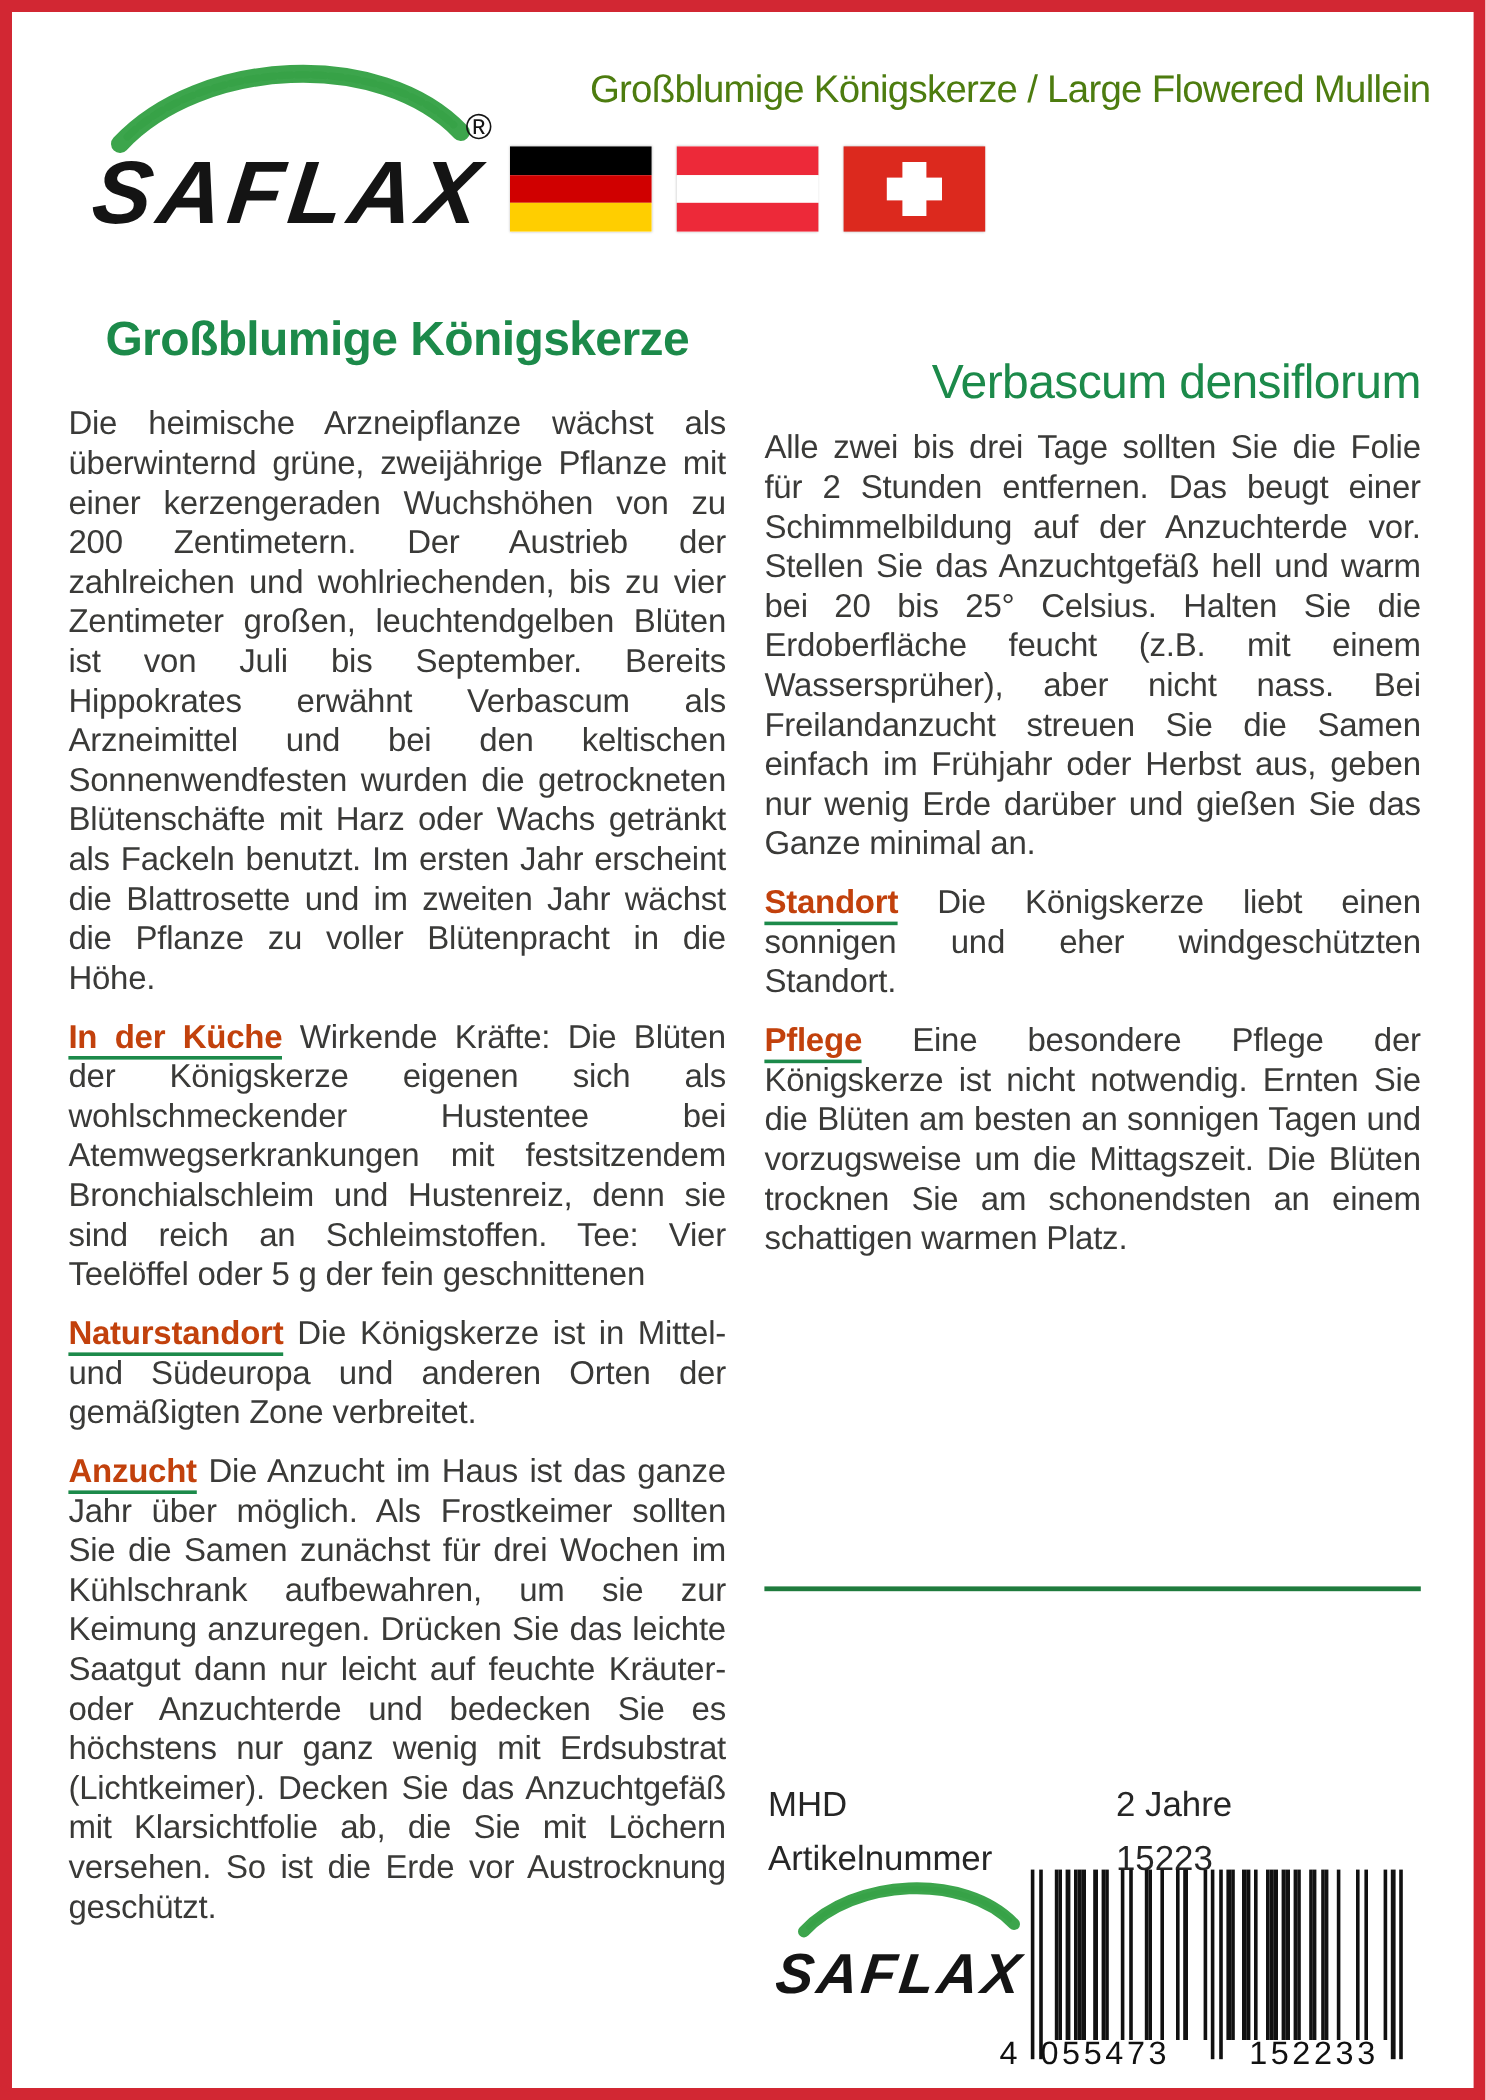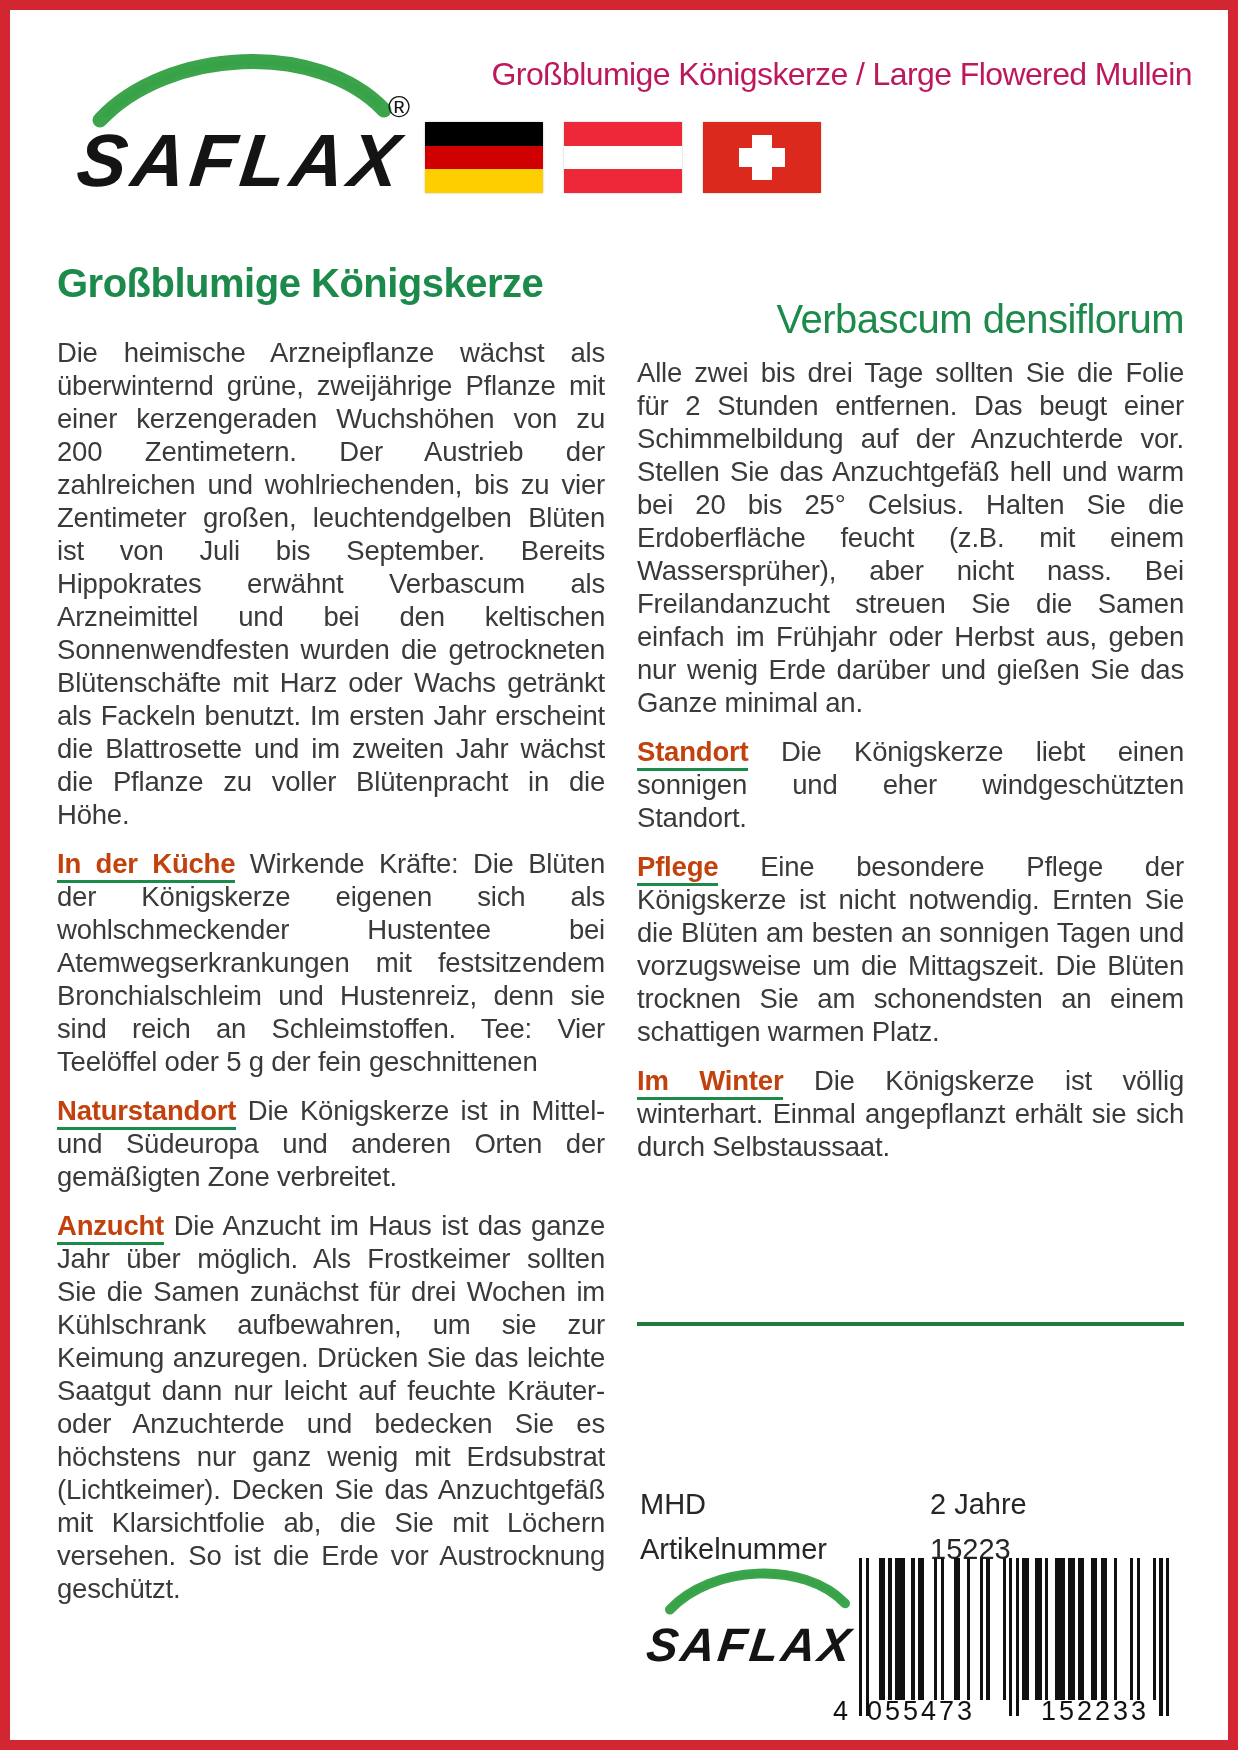--- a/index.html
+++ b/index.html
@@ -8,38 +8,38 @@
         border:10px solid #d22733;background:#fff;overflow:hidden;}
 
   
   .logo-big{position:absolute;left:60px;top:22px;width:360px;height:190px;}
   .logo-big svg{position:absolute;left:22px;top:8px;}
   .logo-big .brand{position:absolute;left:8px;top:86px;font-size:74px;font-weight:700;
         font-style:italic;letter-spacing:5px;color:#141414;transform:skewX(-7deg);white-space:nowrap;}
   .logo-big .rmark{position:absolute;left:318px;top:58px;font-size:30px;color:#141414;}
 
   .header-title{position:absolute;top:46px;right:36px;width:760px;text-align:right;
-        font-size:32px;letter-spacing:-0.6px;color:#be185d;white-space:nowrap;}
+        font-size:32px;letter-spacing:-0.6px;color:#4d7c0f;white-space:nowrap;}
 
   .flags{position:absolute;left:415px;top:112px;display:flex;gap:21px;}
   .flag{width:118px;height:71px;display:flex;flex-direction:column;box-shadow:0 0 2px rgba(0,0,0,.25);}
   .flag .s{flex:1;}
   .flag-ch{position:relative;background:#dc291e;}
   .flag-ch::before,.flag-ch::after{content:"";position:absolute;background:#fff;}
   .flag-ch::before{left:49px;top:13px;width:20px;height:45px;}
   .flag-ch::after{left:36px;top:26px;width:46px;height:19px;}
 
   
   .col{position:absolute;color:#3a3a38;font-size:27.5px;line-height:33px;
        text-align:justify;letter-spacing:-0.2px;}
   .col-left{left:47px;top:250px;width:548px;}
   .col-right{left:627px;top:286px;width:547px;}
   .col p{margin:0 0 16px 0;}
   h1.plant-title{margin:0 0 30px 0;font-size:40px;line-height:46px;font-weight:700;
-       color:#1c8a4a;letter-spacing:-0.5px;text-align:left;}
+       color:#1c8a4a;letter-spacing:-0.5px;text-align:center;}
   h2.latin-title{margin:0 0 14px 0;font-size:40px;line-height:46px;font-weight:400;
        color:#1c8a4a;text-align:right;letter-spacing:-0.5px;}
   .sh{font-weight:700;color:#c2410c;border-bottom:3px solid #1c8a4a;padding-bottom:1px;}
 
   
   .divider{position:absolute;left:627px;top:1312px;width:547px;height:4px;background:#1f7b3d;}
   .meta{position:absolute;left:630px;top:1478px;width:547px;font-size:29px;color:#262626;}
   .meta .row{display:flex;height:45px;align-items:flex-start;}
   .meta .lbl{width:290px;}
   .logo-small{position:absolute;left:625px;top:1545px;width:235px;height:150px;}
@@ -94,21 +94,20 @@
     <p><span class="sh">In der Küche</span> <span>Wirkende Kräfte: Die Blüten der Königskerze eigenen sich als wohlschmeckender Hustentee bei Atemwegserkrankungen mit festsitzendem Bronchialschleim und Hustenreiz, denn sie sind reich an Schleimstoffen. Tee: Vier Teelöffel oder 5 g der fein geschnittenen</span></p>
     <p><span class="sh">Naturstandort</span> <span>Die Königskerze ist in Mittel- und Südeuropa und anderen Orten der gemäßigten Zone verbreitet.</span></p>
     <p><span class="sh">Anzucht</span> <span>Die Anzucht im Haus ist das ganze Jahr über möglich. Als Frostkeimer sollten Sie die Samen zunächst für drei Wochen im Kühlschrank aufbewahren, um sie zur Keimung anzuregen. Drücken Sie das leichte Saatgut dann nur leicht auf feuchte Kräuter- oder Anzuchterde und bedecken Sie es höchstens nur ganz wenig mit Erdsubstrat (Lichtkeimer). Decken Sie das Anzuchtgefäß mit Klarsichtfolie ab, die Sie mit Löchern versehen. So ist die Erde vor Austrocknung geschützt.</span></p>
   </div>
 
   <div class="col col-right">
     <h2 class="latin-title">Verbascum densiflorum</h2>
     <p>Alle zwei bis drei Tage sollten Sie die Folie für 2 Stunden entfernen. Das beugt einer Schimmelbildung auf der Anzuchterde vor. Stellen Sie das Anzuchtgefäß hell und warm bei 20 bis 25° Celsius. Halten Sie die Erdoberfläche feucht (z.B. mit einem Wassersprüher), aber nicht nass. Bei Freilandanzucht streuen Sie die Samen einfach im Frühjahr oder Herbst aus, geben nur wenig Erde darüber und gießen Sie das Ganze minimal an.</p>
     <p><span class="sh">Standort</span> <span>Die Königskerze liebt einen sonnigen und eher windgeschützten Standort.</span></p>
     <p><span class="sh">Pflege</span> <span>Eine besondere Pflege der Königskerze ist nicht notwendig. Ernten Sie die Blüten am besten an sonnigen Tagen und vorzugsweise um die Mittagszeit. Die Blüten trocknen Sie am schonendsten an einem schattigen warmen Platz.</span></p>
-    <p><span class="sh">Im Winter</span> <span>Die Königskerze ist völlig winterhart. Einmal angepflanzt erhält sie sich durch Selbstaussaat.</span></p>
   </div>
 
   <div class="divider"></div>
 
   <div class="meta">
     <div class="row">
       <span class="lbl">MHD</span>
       <span>2 Jahre</span>
     </div>
     <div class="row">

